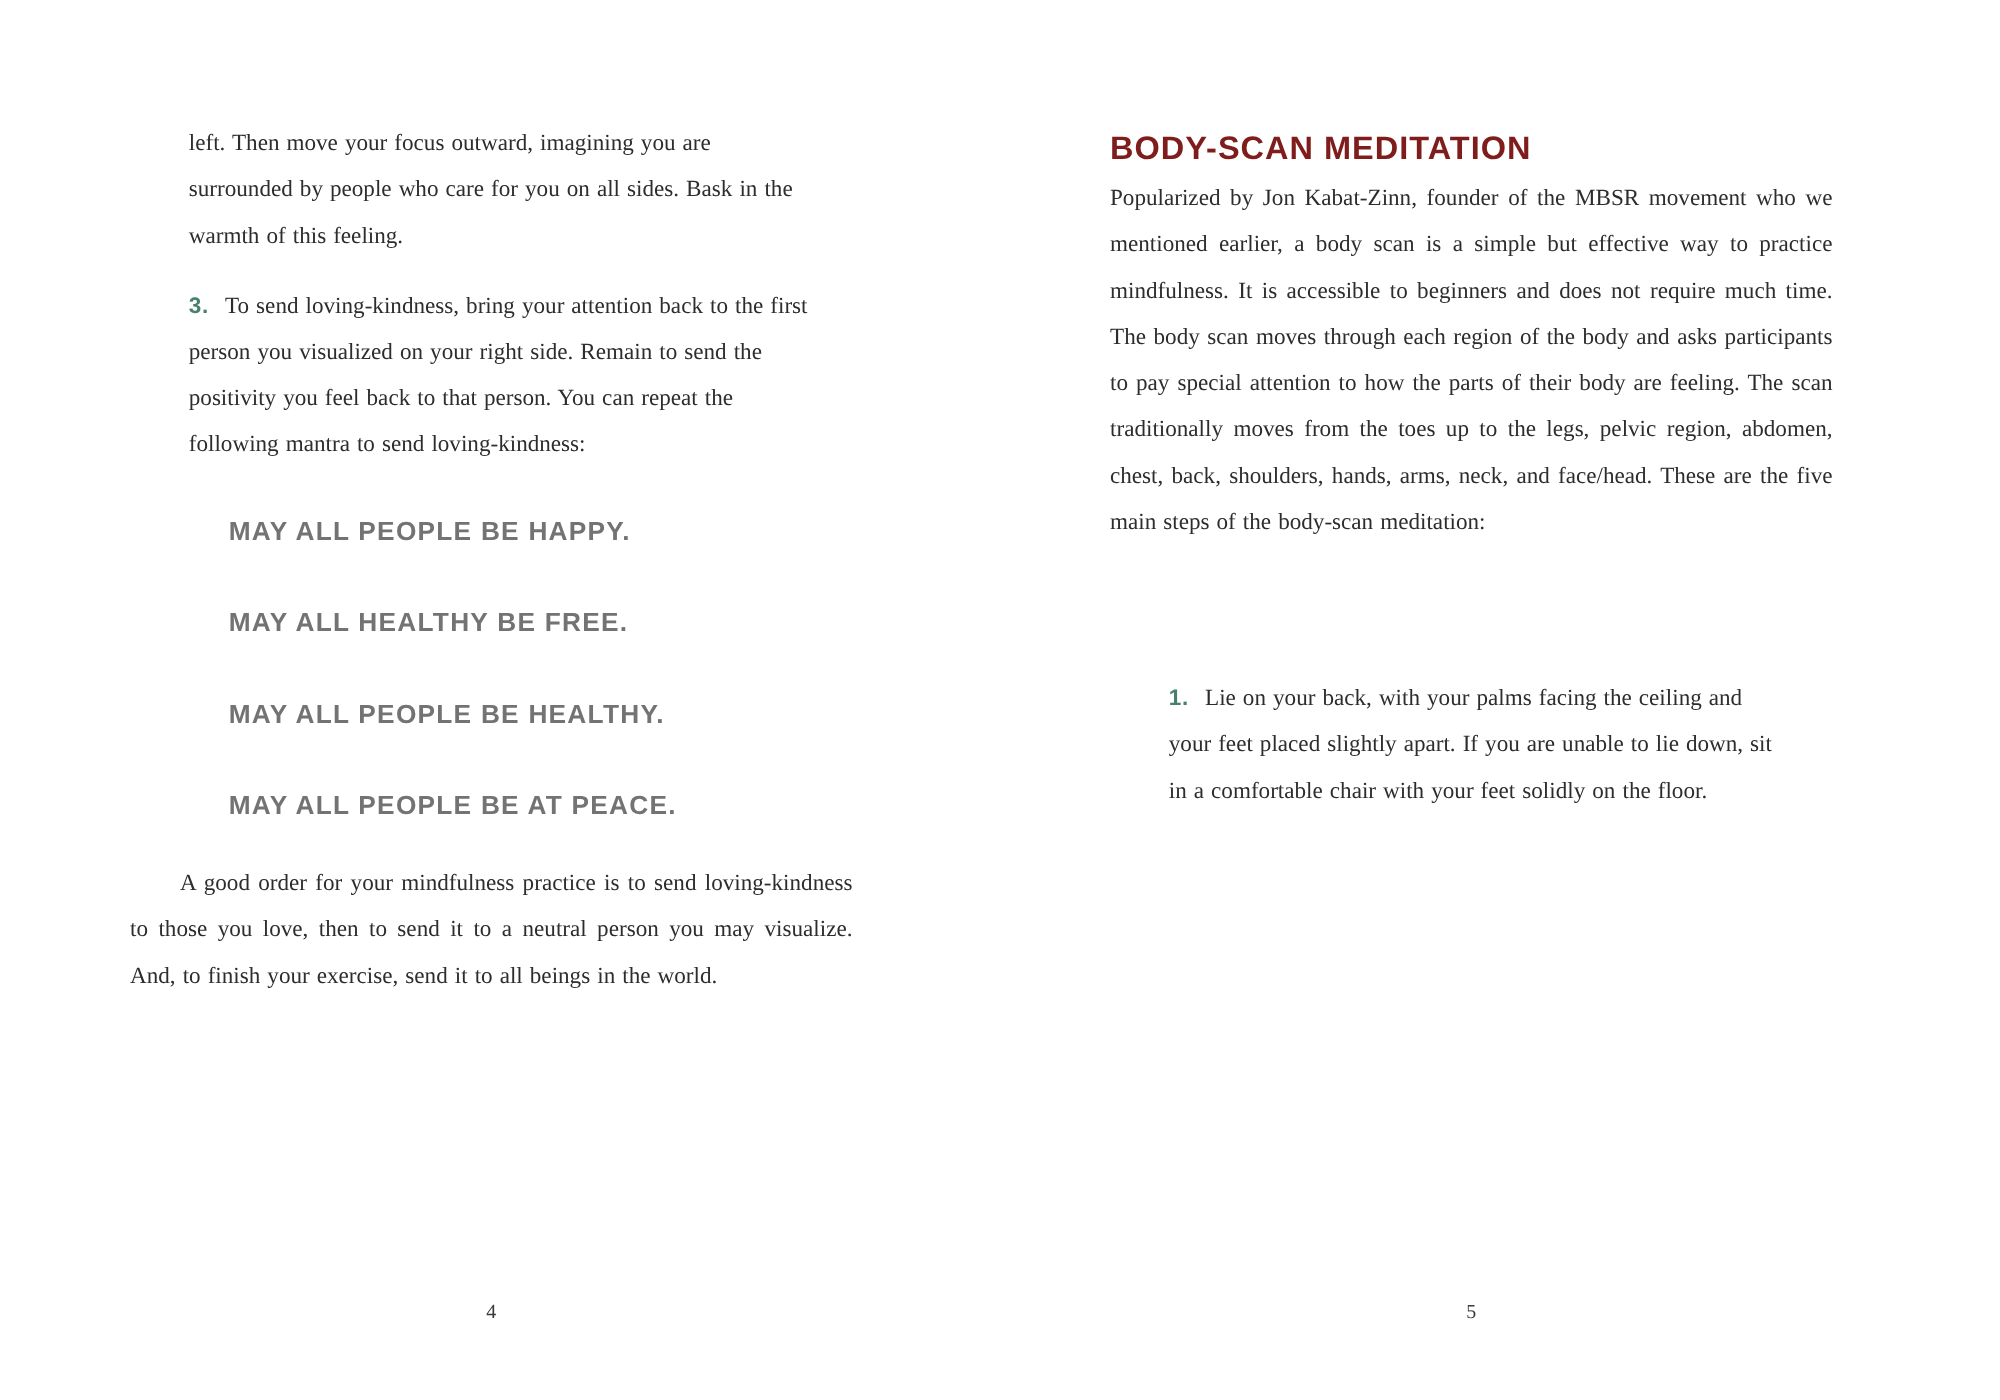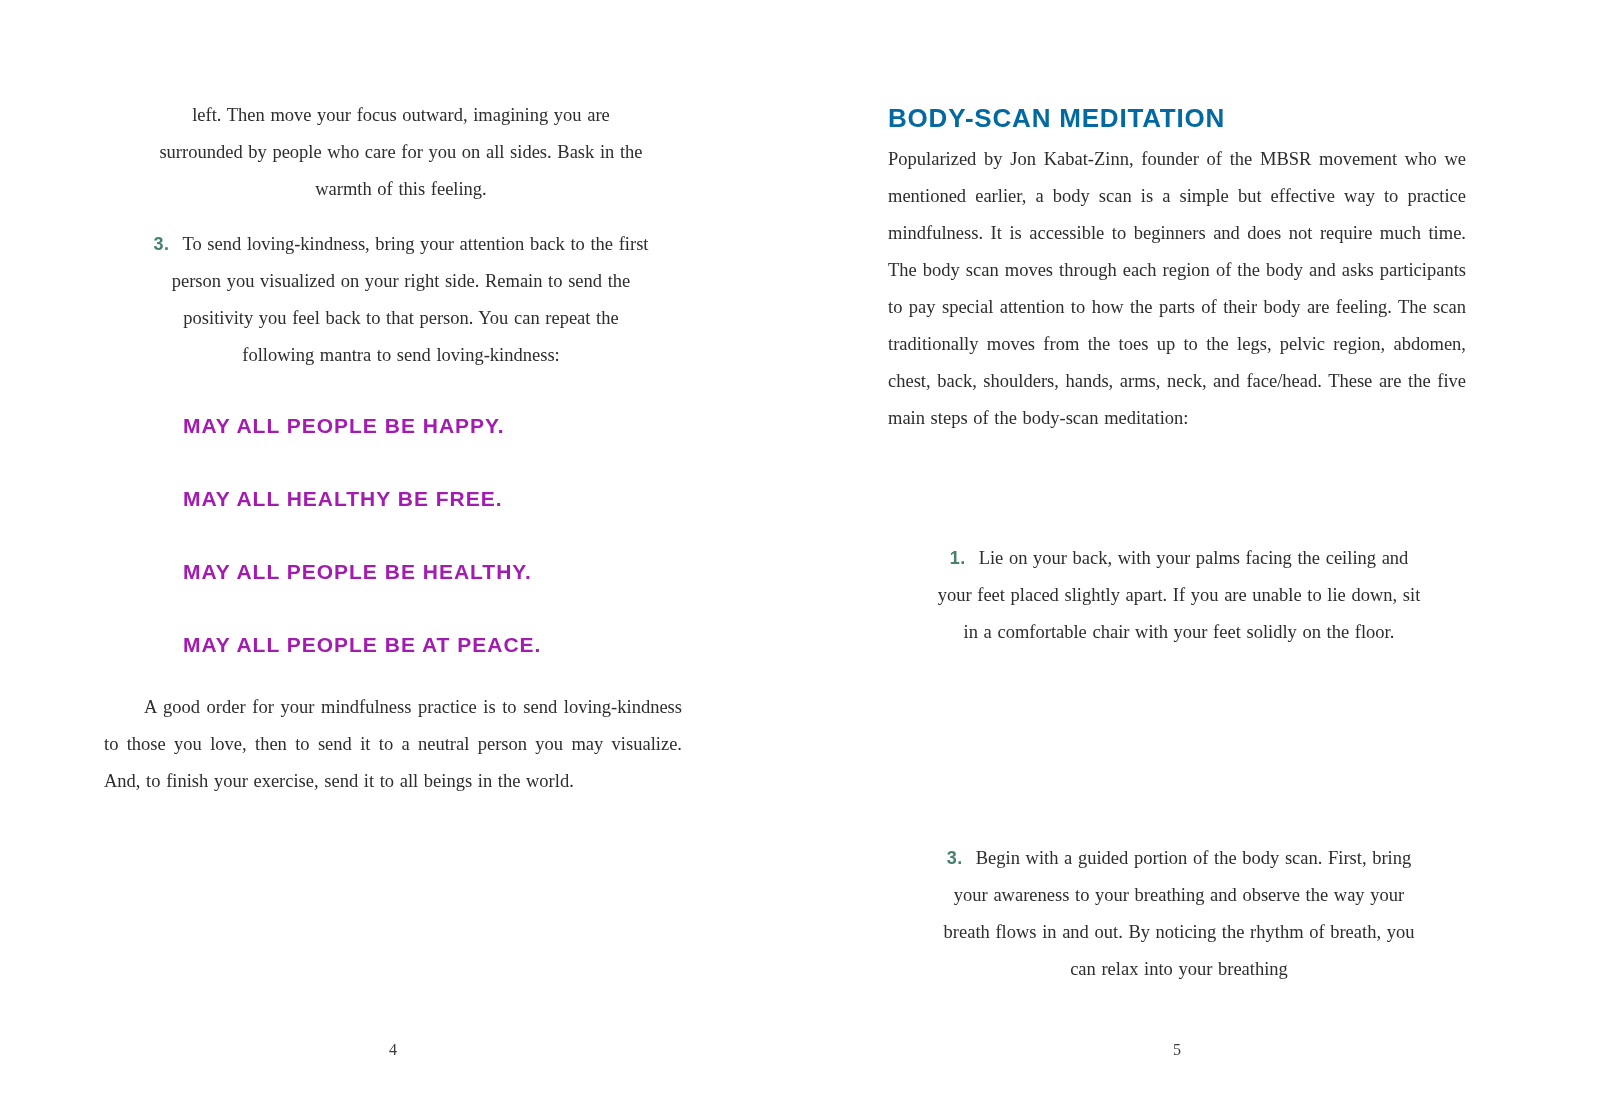--- a/index.html
+++ b/index.html
@@ -26,52 +26,52 @@
   .page-right { left: 800px; }
 
   .block { position: absolute; margin: 0; }
 
   .body-text {
     font-size: 18.5px;
     line-height: 37px;
     color: #2d2d2d;
     word-spacing: 1px;
   }
-  .ragged    { text-align: center; }
+  .ragged    { text-align: left; }
   .justified { text-align: justify; }
 
   .step-num {
     font-family: "Liberation Sans", sans-serif;
     font-weight: 700;
     font-size: 18px;
     color: #47806F;
     letter-spacing: 0.5px;
     margin-right: 13px;
   }
 
   .mantra {
     position: absolute;
     left: 183px;
     font-family: "Liberation Sans", sans-serif;
     font-weight: 700;
     font-size: 21px;
     letter-spacing: 1px;
-    color: #a21caf;
+    color: #737373;
     white-space: nowrap;
     line-height: 37px;
     margin: 0;
   }
 
   .heading {
     position: absolute;
     font-family: "Liberation Sans", sans-serif;
     font-weight: 700;
     font-size: 26px;
     letter-spacing: 0.8px;
-    color: #0369a1;
+    color: #7f1d1d;
     white-space: nowrap;
     margin: 0;
     line-height: 34px;
   }
 
   .pagenum {
     position: absolute;
     font-size: 16px;
     line-height: 20px;
     color: #3a3a3a;
@@ -122,18 +122,17 @@
 
   <section class="page page-right">
 
     <h1 class="heading pos-heading">BODY-SCAN MEDITATION</h1>
 
     <p class="block body-text justified pos-intro">Popularized by Jon Kabat-Zinn, founder of the MBSR movement who we mentioned earlier, a body scan is a simple but effective way to practice mindfulness. It is accessible to beginners and does not require much time. The body scan moves through each region of the body and asks participants to pay special attention to how the parts of their body are feeling. The scan traditionally moves from the toes up to the legs, pelvic region, abdomen, chest, back, shoulders, hands, arms, neck, and face/head. These are the five main steps of the body-scan meditation:</p>
 
     <p class="block body-text ragged pos-step1"><span class="step-num">1.</span><span>Lie on your back, with your palms facing the ceiling and your feet placed slightly apart. If you are unable to lie down, sit in a comfortable chair with your feet solidly on the floor.</span></p>
 
 
-    <p class="block body-text ragged pos-step3"><span class="step-num">3.</span><span>Begin with a guided portion of the body scan. First, bring your awareness to your breathing and observe the way your breath flows in and out. By noticing the rhythm of breath, you can relax into your breathing</span></p>
 
     <div class="pagenum pos-pagenum-right">5</div>
   </section>
 
 </div>
 
 </body></html>

